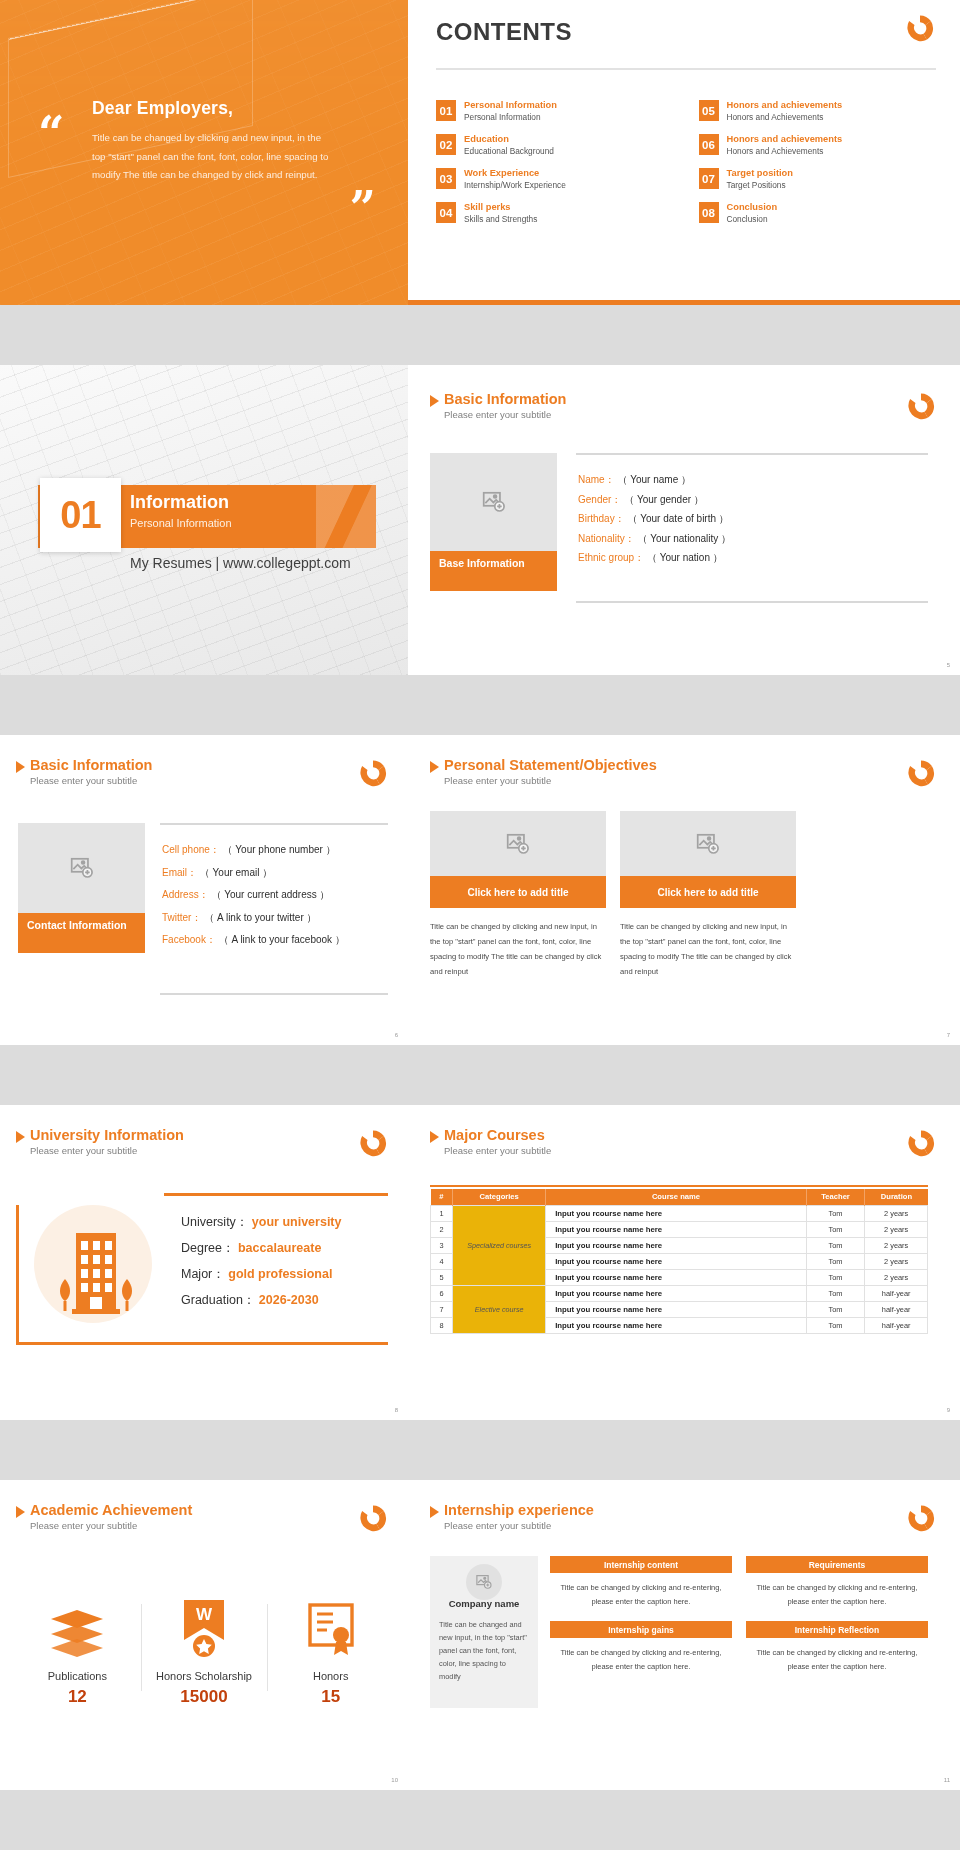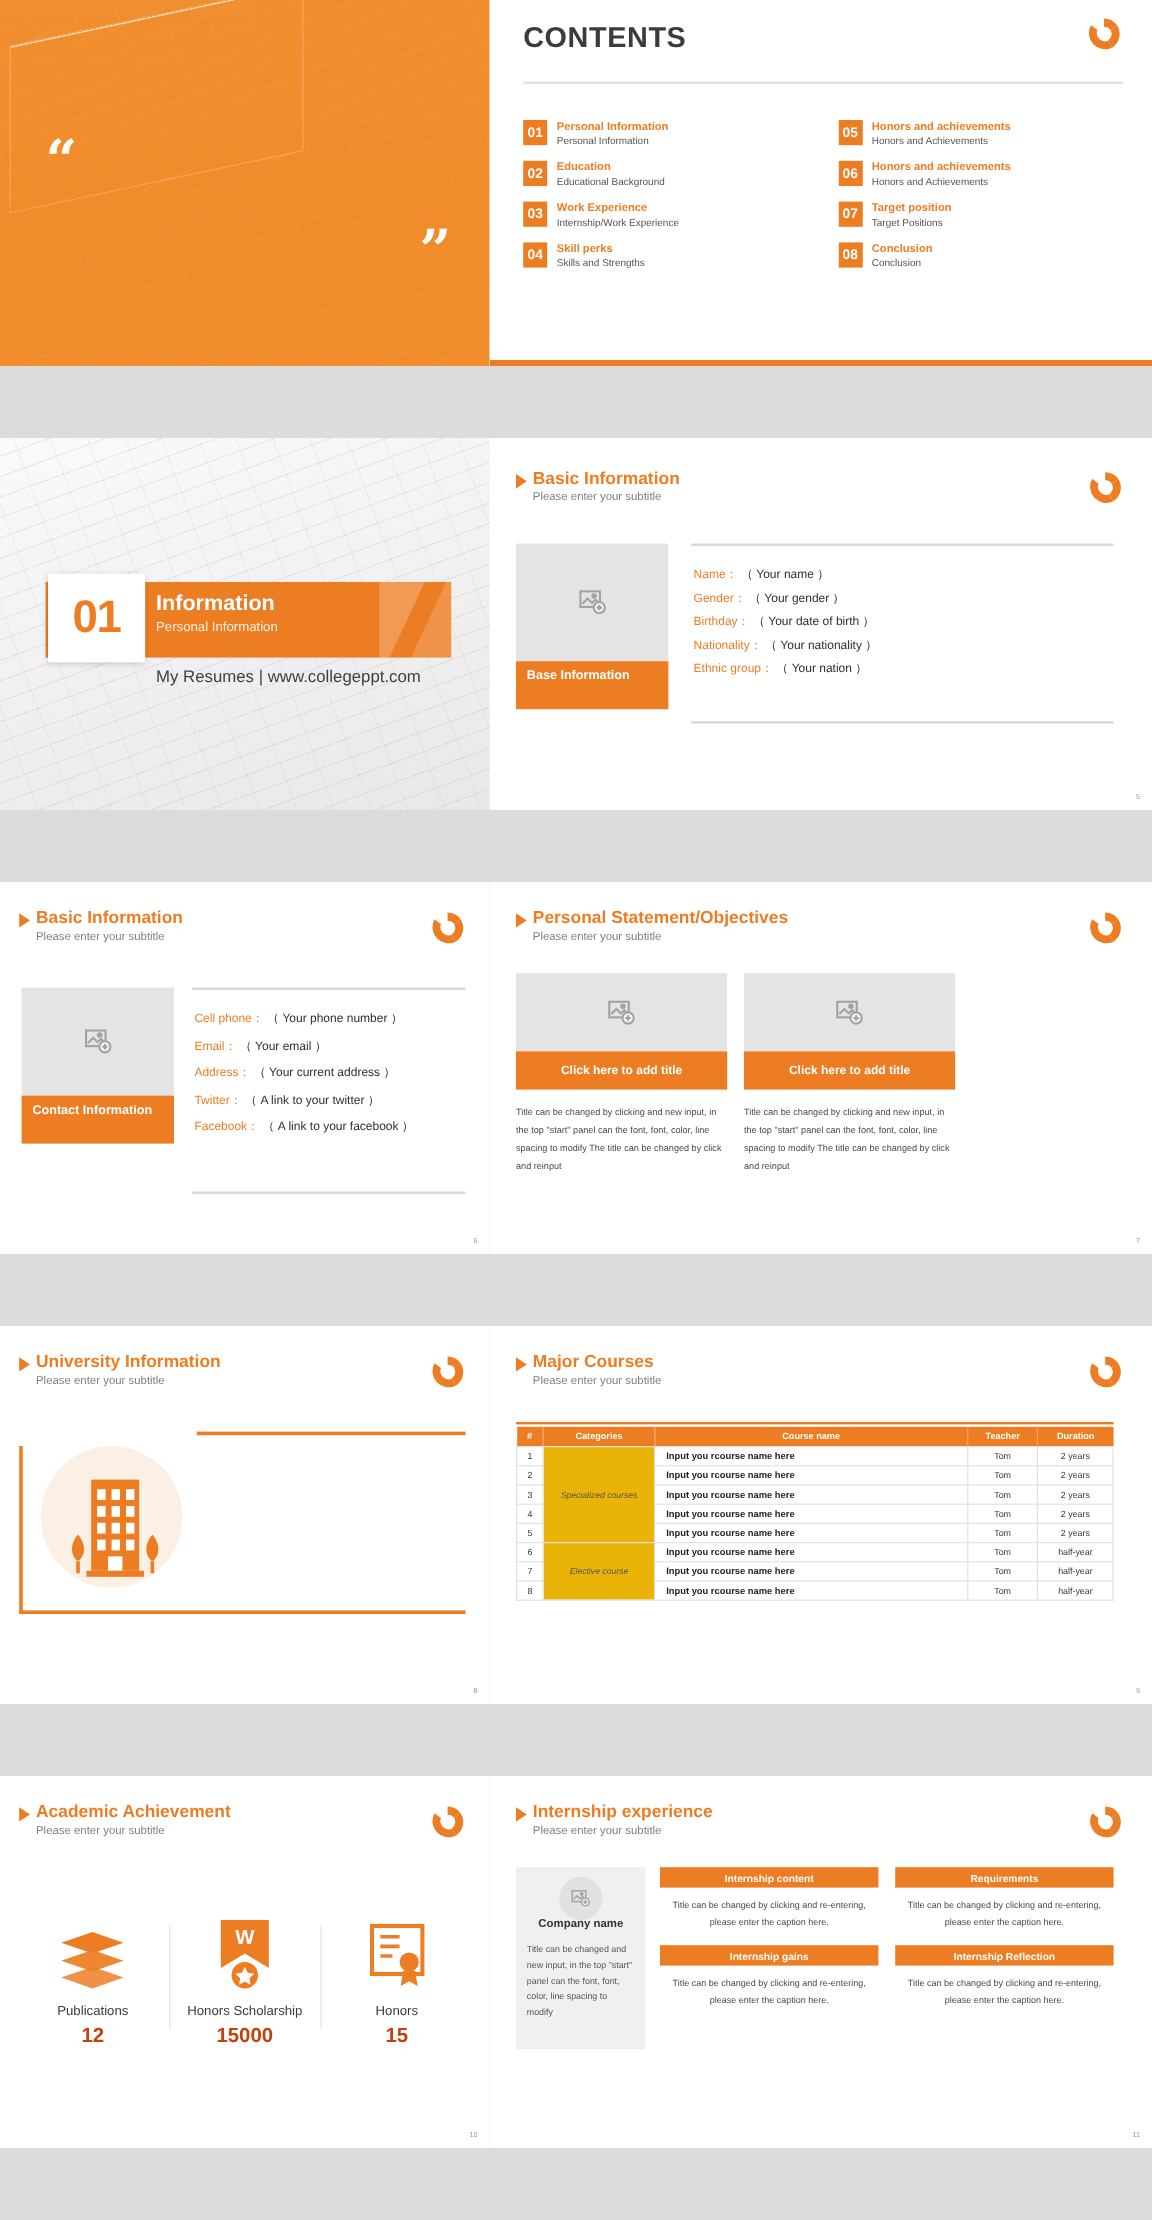--- a/index.html
+++ b/index.html
@@ -262,20 +262,24 @@
 </head>
 <body>
 
 <div class="deck">
 
   <div class="slide s1">
     <div class="bldg"></div>
     <div class="bldg2"></div>
     <div class="q-open">“</div>
     <div class="q-close">”</div>
+    <div class="qt">
+      <h2>Dear Employers,</h2>
+      <p>Title can be changed by clicking and new input, in the top "start" panel can the font, font, color, line spacing to modify The title can be changed by click and reinput.</p>
+    </div>
   </div>
 
   <div class="slide s2">
     <div class="title">CONTENTS</div>
     <div class="rule"></div>
     <div class="logo">
       <svg viewBox="0 0 40 40">
           <g fill="#ED7D22">
         <path d="M20 2a18 18 0 0 1 14.5 7.4l-7.2 5.3A9 9 0 0 0 20 11z"></path>
         <path d="M34.5 9.4A18 18 0 0 1 29 34.4l-4.3-8a9 9 0 0 0 2.6-11.7z"></path>
@@ -529,20 +533,34 @@
             <rect x="43" y="64" width="7" height="9" fill="#fff"></rect>
             <rect x="55" y="64" width="7" height="9" fill="#fff"></rect>
           <rect x="40" y="78" width="12" height="12" fill="#fff"></rect>
           <rect x="22" y="90" width="48" height="5"></rect>
           <path d="M10 72c0-7 5-12 5-12s5 5 5 12-5 10-5 10-5-3-5-10z"></path>
             <rect x="13.5" y="82" width="3" height="10"></rect>
           <path d="M72 72c0-7 5-12 5-12s5 5 5 12-5 10-5 10-5-3-5-10z"></path>
             <rect x="75.5" y="82" width="3" height="10"></rect>
         </svg>
       </div>
+      <div class="uni-lines">
+        <div class="uni-row">
+          <span>University：</span>
+          <b>your university</b></div>
+        <div class="uni-row">
+          <span>Degree：</span>
+          <b>baccalaureate</b></div>
+        <div class="uni-row">
+          <span>Major：</span>
+          <b>gold professional</b></div>
+        <div class="uni-row">
+          <span>Graduation：</span>
+          <b>2026-2030</b></div>
+      </div>
     </div>
     <div class="pgno">8</div>
   </div>
 
   <div class="slide s8">
     <div class="logo">
       <svg viewBox="0 0 40 40">
           <g fill="#ED7D22">
         <path d="M20 2a18 18 0 0 1 14.5 7.4l-7.2 5.3A9 9 0 0 0 20 11z"></path>
         <path d="M34.5 9.4A18 18 0 0 1 29 34.4l-4.3-8a9 9 0 0 0 2.6-11.7z"></path>

